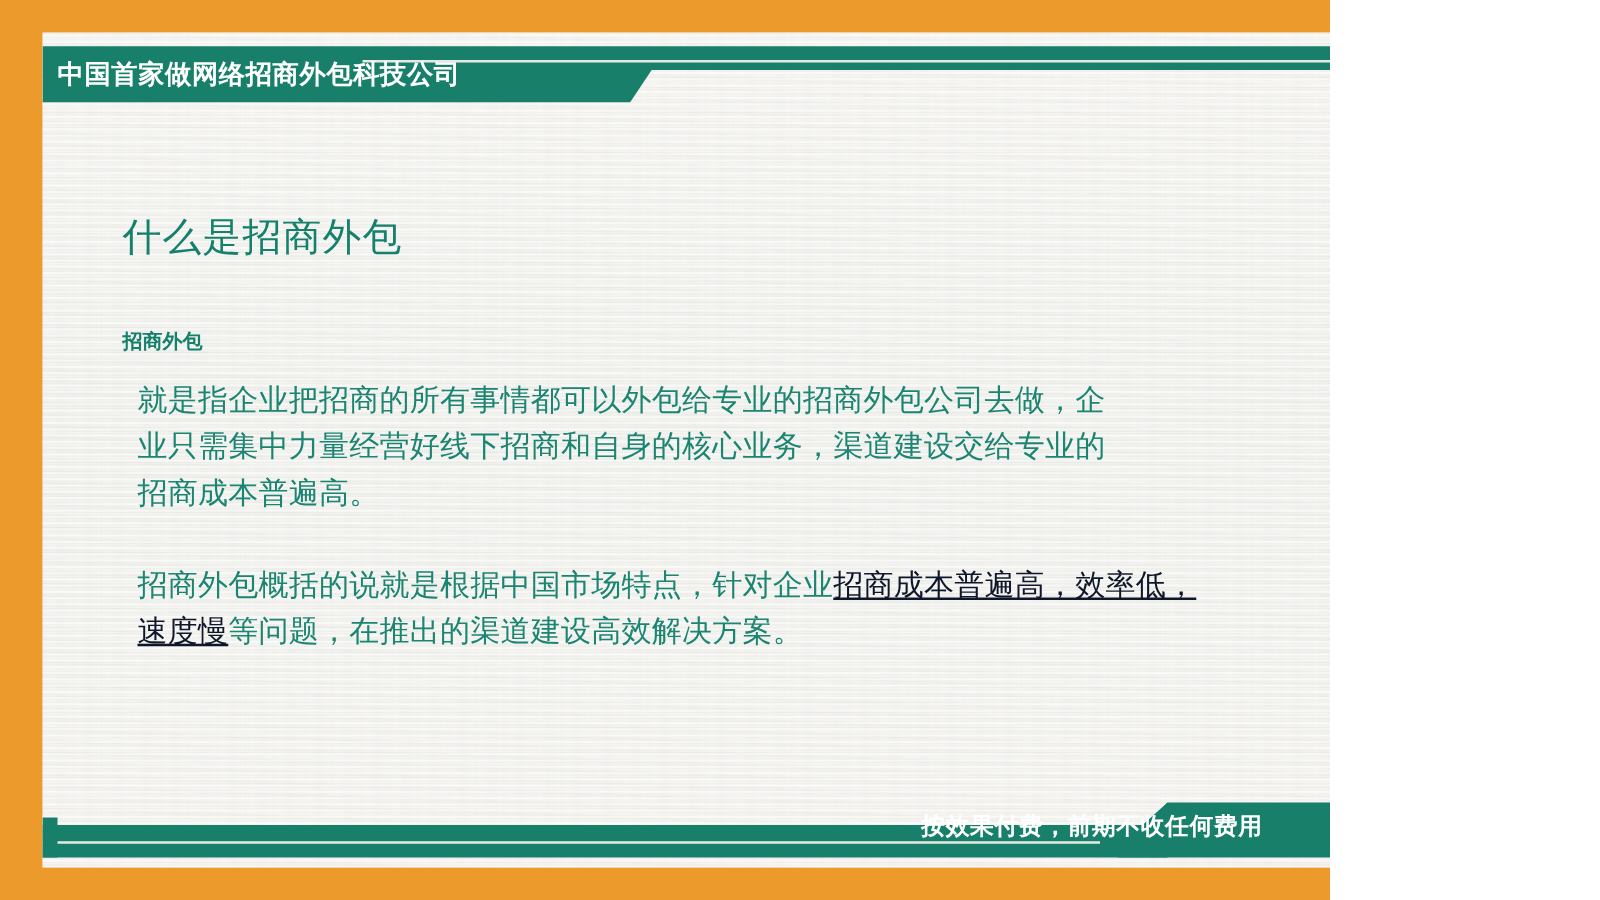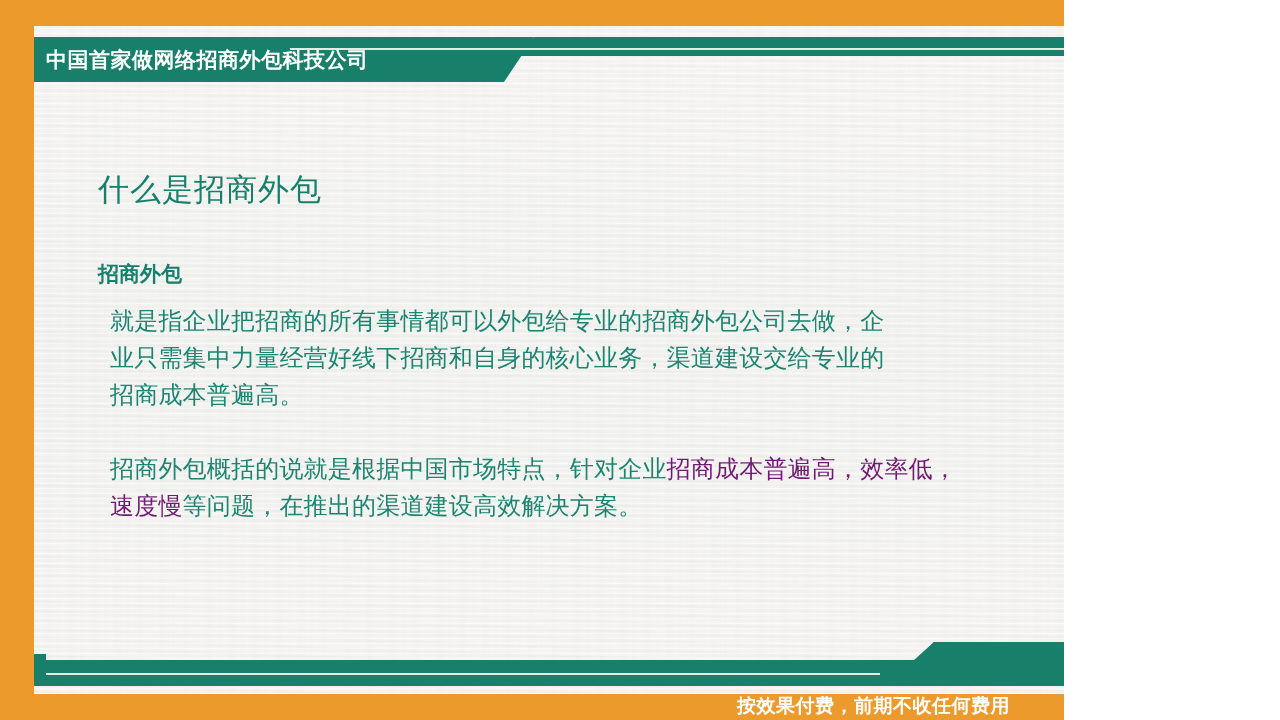--- a/index.html
+++ b/index.html
@@ -97,55 +97,54 @@
     right: 54px;
     top: 648px;
     height: 28px;
     line-height: 28px;
     color: #FFFFFF;
     font-size: 19px;
     font-weight: bold;
     letter-spacing: 0.5px;
     white-space: nowrap;
     z-index: 4;
-    margin-top: 44px;
   }
 
   
   .content {
     position: absolute;
     left: 98px;
     top: 170px;
     width: 1120px;
     z-index: 3;
   }
   .section-title {
     color: #15806B;
     font-size: 31px;
     font-weight: normal;
     letter-spacing: 1px;
     margin: 0 0 48px 0;
     line-height: 40px;
   }
   .lead {
     color: #15806B;
-    font-size: 21px;
+    font-size: 16px;
     font-weight: bold;
     line-height: 32px;
     margin: 0 0 2px 0;
   }
   .para {
     color: #1C8572;
     font-size: 24px;
     line-height: 37px;
     margin: 12px;
     letter-spacing: 0.2px;
   }
   .para.spaced { margin-top: 37px; }
-  .hl-dark { color: #701a75; }
+  .hl-dark { color: #0f172a; text-decoration: underline; }
 </style>
 </head>
 <body>
 
 <div id="slide">
 
   <div class="paper"></div>
 
   <div class="header-band">
     <svg viewBox="0 0 1212 48" preserveAspectRatio="none">

